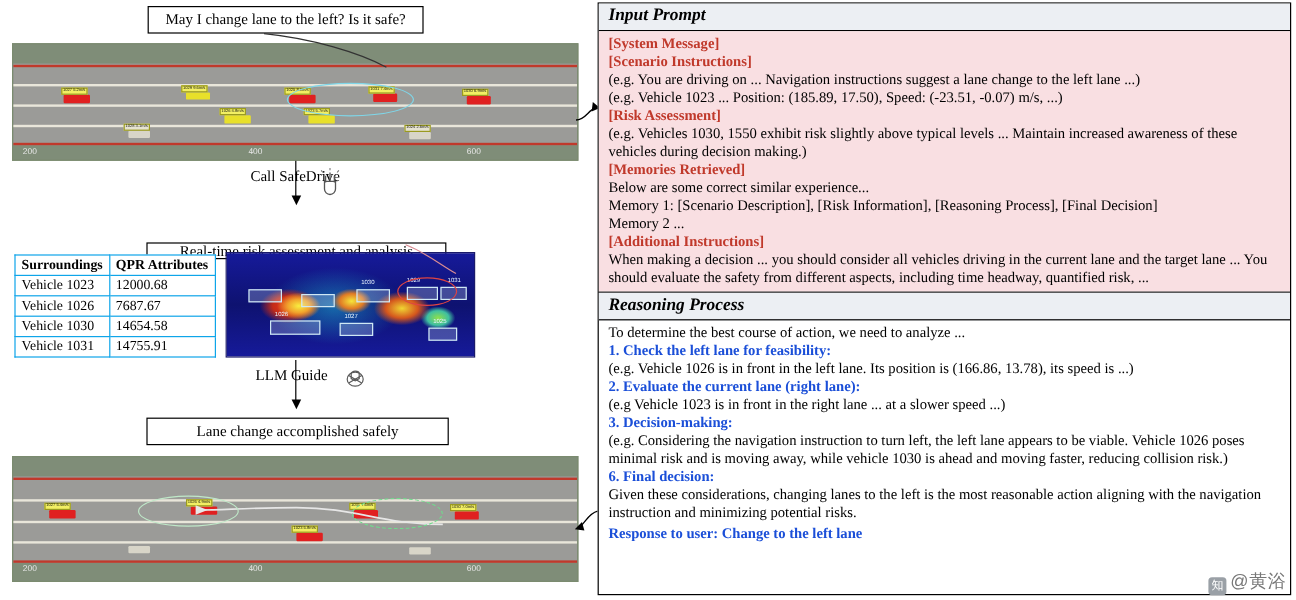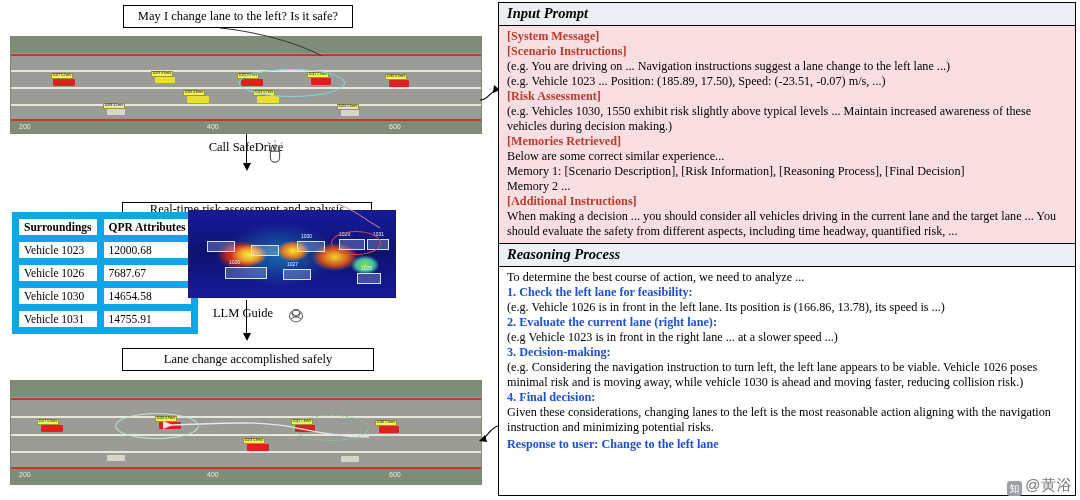--- a/index.html
+++ b/index.html
@@ -61,21 +61,21 @@
   .label-sm {
     position:absolute; font-size:12.5px; text-align:center;
   }
 
   
   table.qpr {
     position:absolute; border-collapse:collapse; font-size:11.5px;
     background:#fff;
   }
   table.qpr th, table.qpr td {
-    border:7px solid #0ea5e9; padding:2px 5px; text-align:left;
+    border:1px solid #0ea5e9; padding:2px 5px; text-align:left;
     font-weight:normal; white-space:nowrap;
   }
   table.qpr th { font-weight:bold; }
 
   
   .heat {
     position:absolute; border:1px solid #1a1a6a; box-sizing:border-box;
     background:
       radial-gradient(ellipse 26px 16px at 60px 44px, #f8ee40 0%, #f1a32c 35%, rgba(200,60,30,0.0) 70%),
       radial-gradient(ellipse 34px 20px at 52px 44px, #e8391f 0%, #c42b18 40%, rgba(60,20,120,0.0) 72%),
@@ -363,21 +363,21 @@
       </div>
       <div>
         <div class="blue-b">2. Evaluate the current lane (right lane):</div>
         <div>(e.g Vehicle 1023 is in front in the right lane ...  at a slower speed ...)</div>
       </div>
       <div>
         <div class="blue-b">3. Decision-making:</div>
         <div> (e.g. Considering the navigation instruction to turn left, the left lane appears to be viable. Vehicle 1026 poses minimal risk and is moving away, while vehicle 1030 is ahead and moving faster, reducing collision risk.)</div>
       </div>
       <div>
-        <div class="blue-b">4. Final decision:</div>
+        <div class="blue-b">6. Final decision:</div>
         <div>Given these considerations, changing lanes to the left is the most reasonable action aligning with the navigation instruction and minimizing potential risks.</div>
       </div>
 
       <div class="blue-b" style="margin-top:2px;">Response to user: Change to the left lane</div>
     </div>
   </div>
 
   <div class="watermark">
     <span class="wm-icon">知</span><span>@黄浴</span>
   </div>

